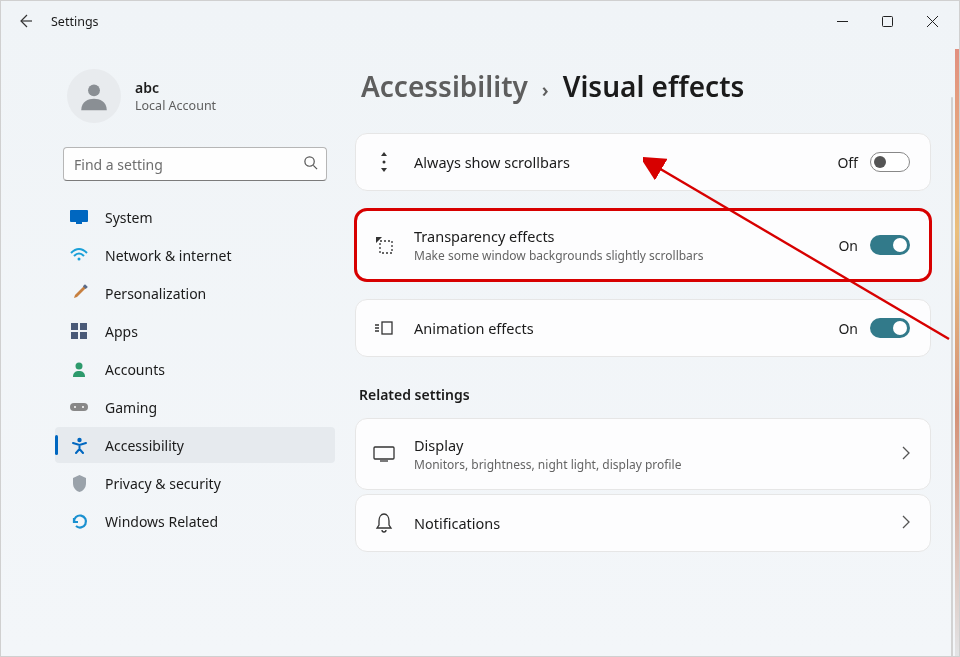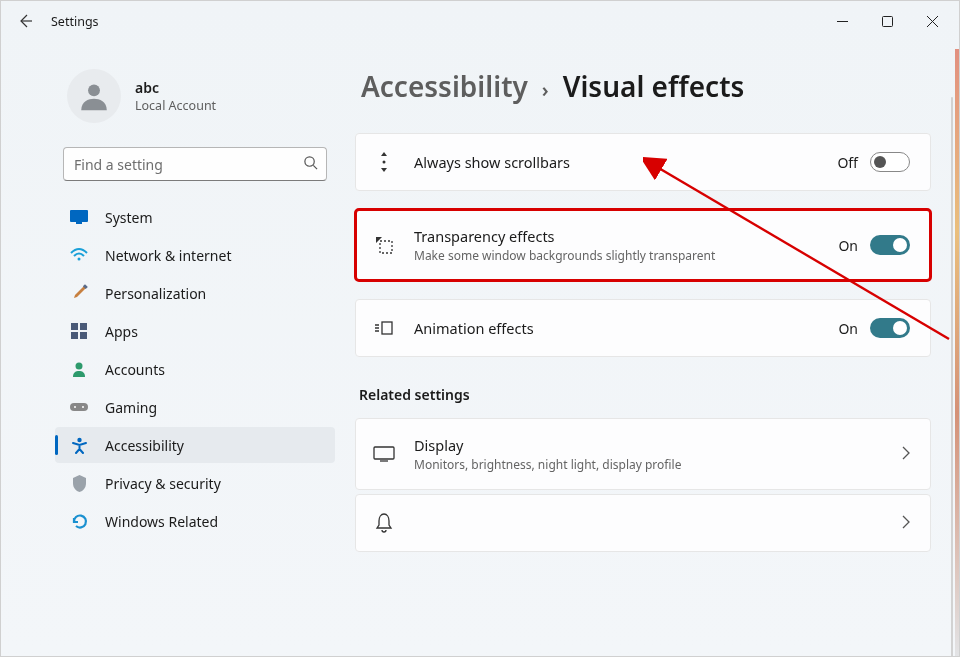--- a/index.html
+++ b/index.html
@@ -140,21 +140,21 @@
       margin-bottom: 28px;
       padding-left: 12px;
     }
     .breadcrumb .bc-parent { font-size: 28px; font-weight: 600; color: #5e5e5e; }
     .breadcrumb .bc-sep { font-size: 20px; color: #5e5e5e; font-weight: 600; }
     .breadcrumb .bc-current { font-size: 28px; font-weight: 600; color: #1b1b1b; }
 
     .card {
       background: #fdfdfe;
       border: 1px solid #e6e6e6;
-      border-radius: 4px;
+      border-radius: 12px;
       display: flex;
       align-items: center;
       padding: 16px 20px 16px 16px;
       margin-bottom: 4px;
       margin-left: 6px;
       gap: 18px;
       position: relative;
     }
     .card.highlight {
       outline: 3px solid #d70000;
@@ -400,21 +400,21 @@
 
       <div class="card highlight" style="margin-top:18px;">
         <span class="cicon">
           <svg width="20" height="20" viewBox="0 0 20 20">
               <rect x="6" y="6" width="12" height="12" stroke="#333" stroke-width="1.3" fill="none" stroke-dasharray="2 2"></rect>
               <path d="M6 2 L2 6 L2 2 Z M2 2 L8 2 L2 8 Z" fill="#333"></path>
             </svg>
         </span>
         <div class="ctext">
           <div class="ctitle">Transparency effects</div>
-          <div class="csub">Make some window backgrounds slightly transparent</div>
+          <div class="csub">Make some window backgrounds slightly scrollbars</div>
         </div>
         <div class="toggle-wrap">
           <span class="toggle-label">On</span>
           <div class="toggle on"></div>
         </div>
       </div>
 
       <div class="card" style="margin-top:18px;">
         <span class="cicon">
           <svg width="20" height="16" viewBox="0 0 20 16">
@@ -453,20 +453,21 @@
       </div>
 
       <div class="card nav-card" style="margin-top:4px;">
         <span class="cicon">
           <svg width="18" height="20" viewBox="0 0 18 20">
               <path d="M9 1 C12 1 14 4 14 8 V12 L16 15 H2 L4 12 V8 C4 4 6 1 9 1 Z" stroke="#333" stroke-width="1.3" fill="none"></path>
               <path d="M7 17 A2 2 0 0 0 11 17" stroke="#333" stroke-width="1.3" fill="none"></path>
             </svg>
         </span>
         <div class="ctext">
+          <div class="ctitle">Notifications</div>
         </div>
         <span class="chev-right">
           <svg width="8" height="14" viewBox="0 0 8 14">
               <path d="M1 1 L7 7 L1 13" stroke="#555" stroke-width="1.3" fill="none"></path>
             </svg>
         </span>
       </div>
 
       <svg class="anno-arrow" viewBox="0 0 320 190">
         <defs>

